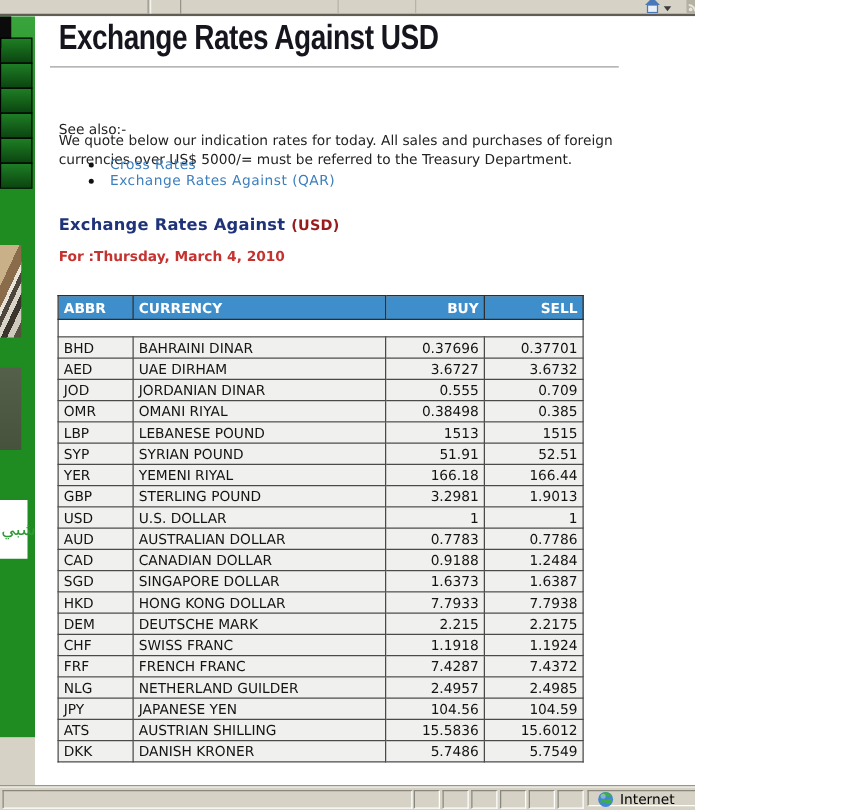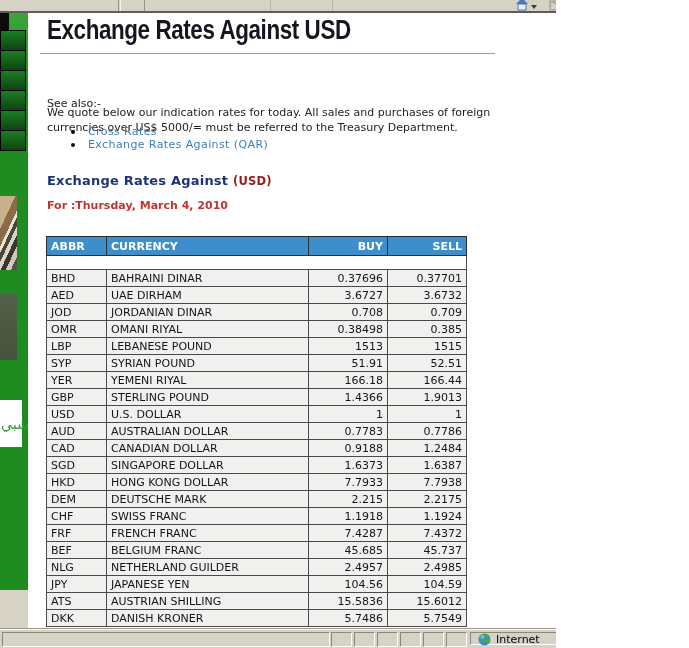--- a/index.html
+++ b/index.html
@@ -174,21 +174,21 @@
           </tr>
           <tr>
             <td>AED</td>
             <td>UAE DIRHAM</td>
             <td class="num">3.6727</td>
             <td class="num">3.6732</td>
           </tr>
           <tr>
             <td>JOD</td>
             <td>JORDANIAN DINAR</td>
-            <td class="num">0.708</td>
+            <td class="num">0.555</td>
             <td class="num">0.709</td>
           </tr>
           <tr>
             <td>OMR</td>
             <td>OMANI RIYAL</td>
             <td class="num">0.38498</td>
             <td class="num">0.385</td>
           </tr>
           <tr>
             <td>LBP</td>
@@ -204,21 +204,21 @@
           </tr>
           <tr>
             <td>YER</td>
             <td>YEMENI RIYAL</td>
             <td class="num">166.18</td>
             <td class="num">166.44</td>
           </tr>
           <tr>
             <td>GBP</td>
             <td>STERLING POUND</td>
-            <td class="num">1.4366</td>
+            <td class="num">3.2981</td>
             <td class="num">1.9013</td>
           </tr>
           <tr>
             <td>USD</td>
             <td>U.S. DOLLAR</td>
             <td class="num">1</td>
             <td class="num">1</td>
           </tr>
           <tr>
             <td>AUD</td>
@@ -254,26 +254,20 @@
             <td>CHF</td>
             <td>SWISS FRANC</td>
             <td class="num">1.1918</td>
             <td class="num">1.1924</td>
           </tr>
           <tr>
             <td>FRF</td>
             <td>FRENCH FRANC</td>
             <td class="num">7.4287</td>
             <td class="num">7.4372</td>
-          </tr>
-          <tr>
-            <td>BEF</td>
-            <td>BELGIUM FRANC</td>
-            <td class="num">45.685</td>
-            <td class="num">45.737</td>
           </tr>
           <tr>
             <td>NLG</td>
             <td>NETHERLAND GUILDER</td>
             <td class="num">2.4957</td>
             <td class="num">2.4985</td>
           </tr>
           <tr>
             <td>JPY</td>
             <td>JAPANESE YEN</td>

